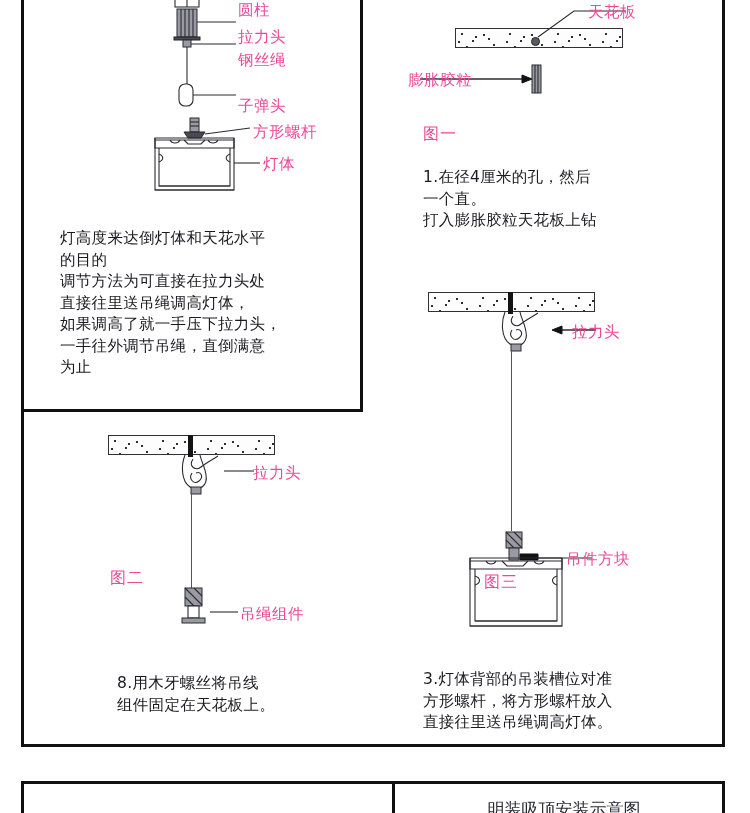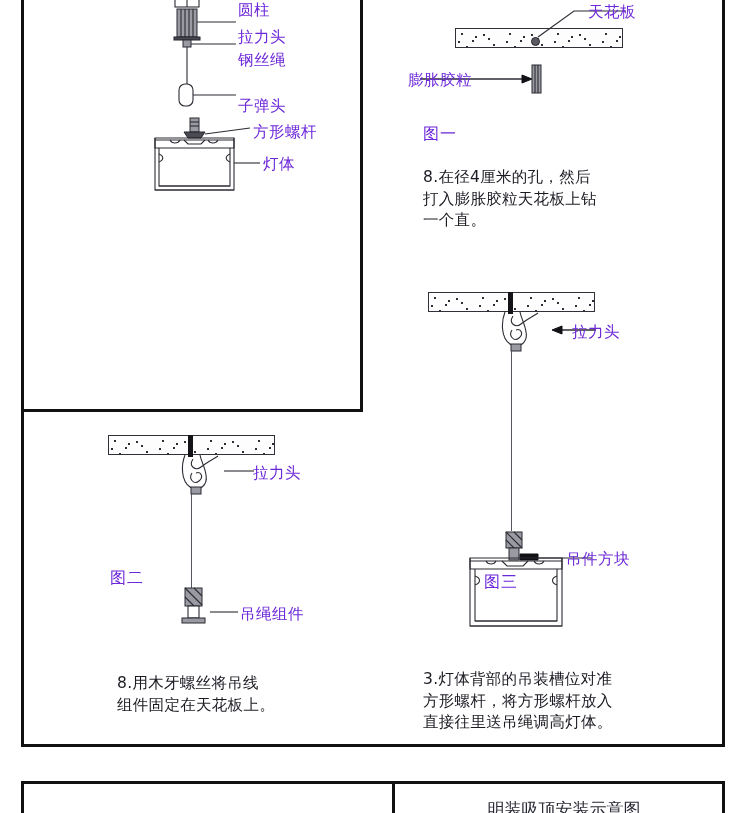--- a/index.html
+++ b/index.html
@@ -28,21 +28,21 @@
   }
   .bottom-table .divider{
     position:absolute;left:368px;top:0;width:3px;height:100%;background:#111;
   }
   .bottom-table .cap{
     position:absolute;left:380px;top:14px;width:320px;
     text-align:center;font-size:17px;color:#2a2a36;white-space:nowrap;
   }
 
   
-  .txt{position:absolute;white-space:pre;color:#6d28d9;}
+  .txt{position:absolute;white-space:pre;color:#ec4899;}
   .label{font-size:15.5px;letter-spacing:.5px;}
   .para{font-size:15.5px;line-height:21.5px;letter-spacing:.3px;}
   .fig{font-size:16px;letter-spacing:1px;}
 
   
   .ln{position:absolute;background:#2b2b33;}
   .vln{width:1px;}
 
   
   .slab{
@@ -139,43 +139,52 @@
     <line class="stk" x1="86" y1="45" x2="112" y2="45"></line>
   </svg>
 
   <span class="txt label" style="left:238px;top:0px;">圆柱</span>
   <span class="txt label" style="left:238px;top:27px;">拉力头</span>
   <span class="txt label" style="left:238px;top:50px;">钢丝绳</span>
   <span class="txt label" style="left:238px;top:96px;">子弹头</span>
   <span class="txt label" style="left:253px;top:122px;">方形螺杆</span>
   <span class="txt label" style="left:263px;top:154px;">灯体</span>
 
+  <div style="position:absolute;left:60px;top:228px;width:300px;">
+    <div class="para">灯高度来达倒灯体和天花水平</div>
+    <div class="para">的目的</div>
+    <div class="para">调节方法为可直接在拉力头处</div>
+    <div class="para">直接往里送吊绳调高灯体，</div>
+    <div class="para">如果调高了就一手压下拉力头，</div>
+    <div class="para">一手往外调节吊绳，直倒满意</div>
+    <div class="para">为止</div>
+  </div>
 
   <div class="slab" style="left:455px;top:28px;width:168px;height:20px;"></div>
   <div class="anchor" style="left:531px;top:37px;width:7px;height:7px;border-radius:50%;background:#5a5a62;border:1px solid #23232a;"></div>
   <svg style="left:530px;top:5px;width:110px;height:36px;" viewBox="0 0 110 36">
     <polyline class="stk" points="8,32 44,6 96,6"></polyline>
   </svg>
   <span class="txt label" style="left:588px;top:2px;">天花板</span>
 
   <svg style="left:418px;top:62px;width:130px;height:34px;" viewBox="0 0 130 34">
     <line class="stk2" x1="2" y1="17" x2="104" y2="17"></line>
     <polygon class="fillk" points="104,13 114,17 104,21"></polygon>
     <rect class="fillg" x="114" y="3" width="9" height="28"></rect>
     <line class="stk" x1="117" y1="3" x2="117" y2="31"></line>
     <line class="stk" x1="120" y1="3" x2="120" y2="31"></line>
   </svg>
   <span class="txt label" style="left:408px;top:70px;">膨胀胶粒</span>
 
   <span class="txt fig" style="left:423px;top:124px;">图一</span>
 
   <div style="position:absolute;left:423px;top:167px;width:300px;">
-    <div class="para">8.在径4厘米的孔，然后</div>
+    <div class="para">1.在径4厘米的孔，然后</div>
+    <div class="para">一个直。</div>
     <div class="para">打入膨胀胶粒天花板上钻</div>
-    <div class="para">一个直。</div>
   </div>
 
   <div class="slab" style="left:428px;top:292px;width:167px;height:20px;"></div>
   <div class="anchor" style="left:508px;top:292px;width:5px;height:22px;"></div>
 
   <svg style="left:488px;top:312px;width:120px;height:50px;" viewBox="0 0 120 50">
 
     <path class="stk" d="M17 0 C 13 10, 13 26, 22 32 C 31 38, 40 30, 38 20 C 37 12, 33 6, 32 0"></path>
 
     <path class="stk" d="M25 4 C 20 12, 28 16, 33 12 C 39 7, 46 4, 50 1"></path>

